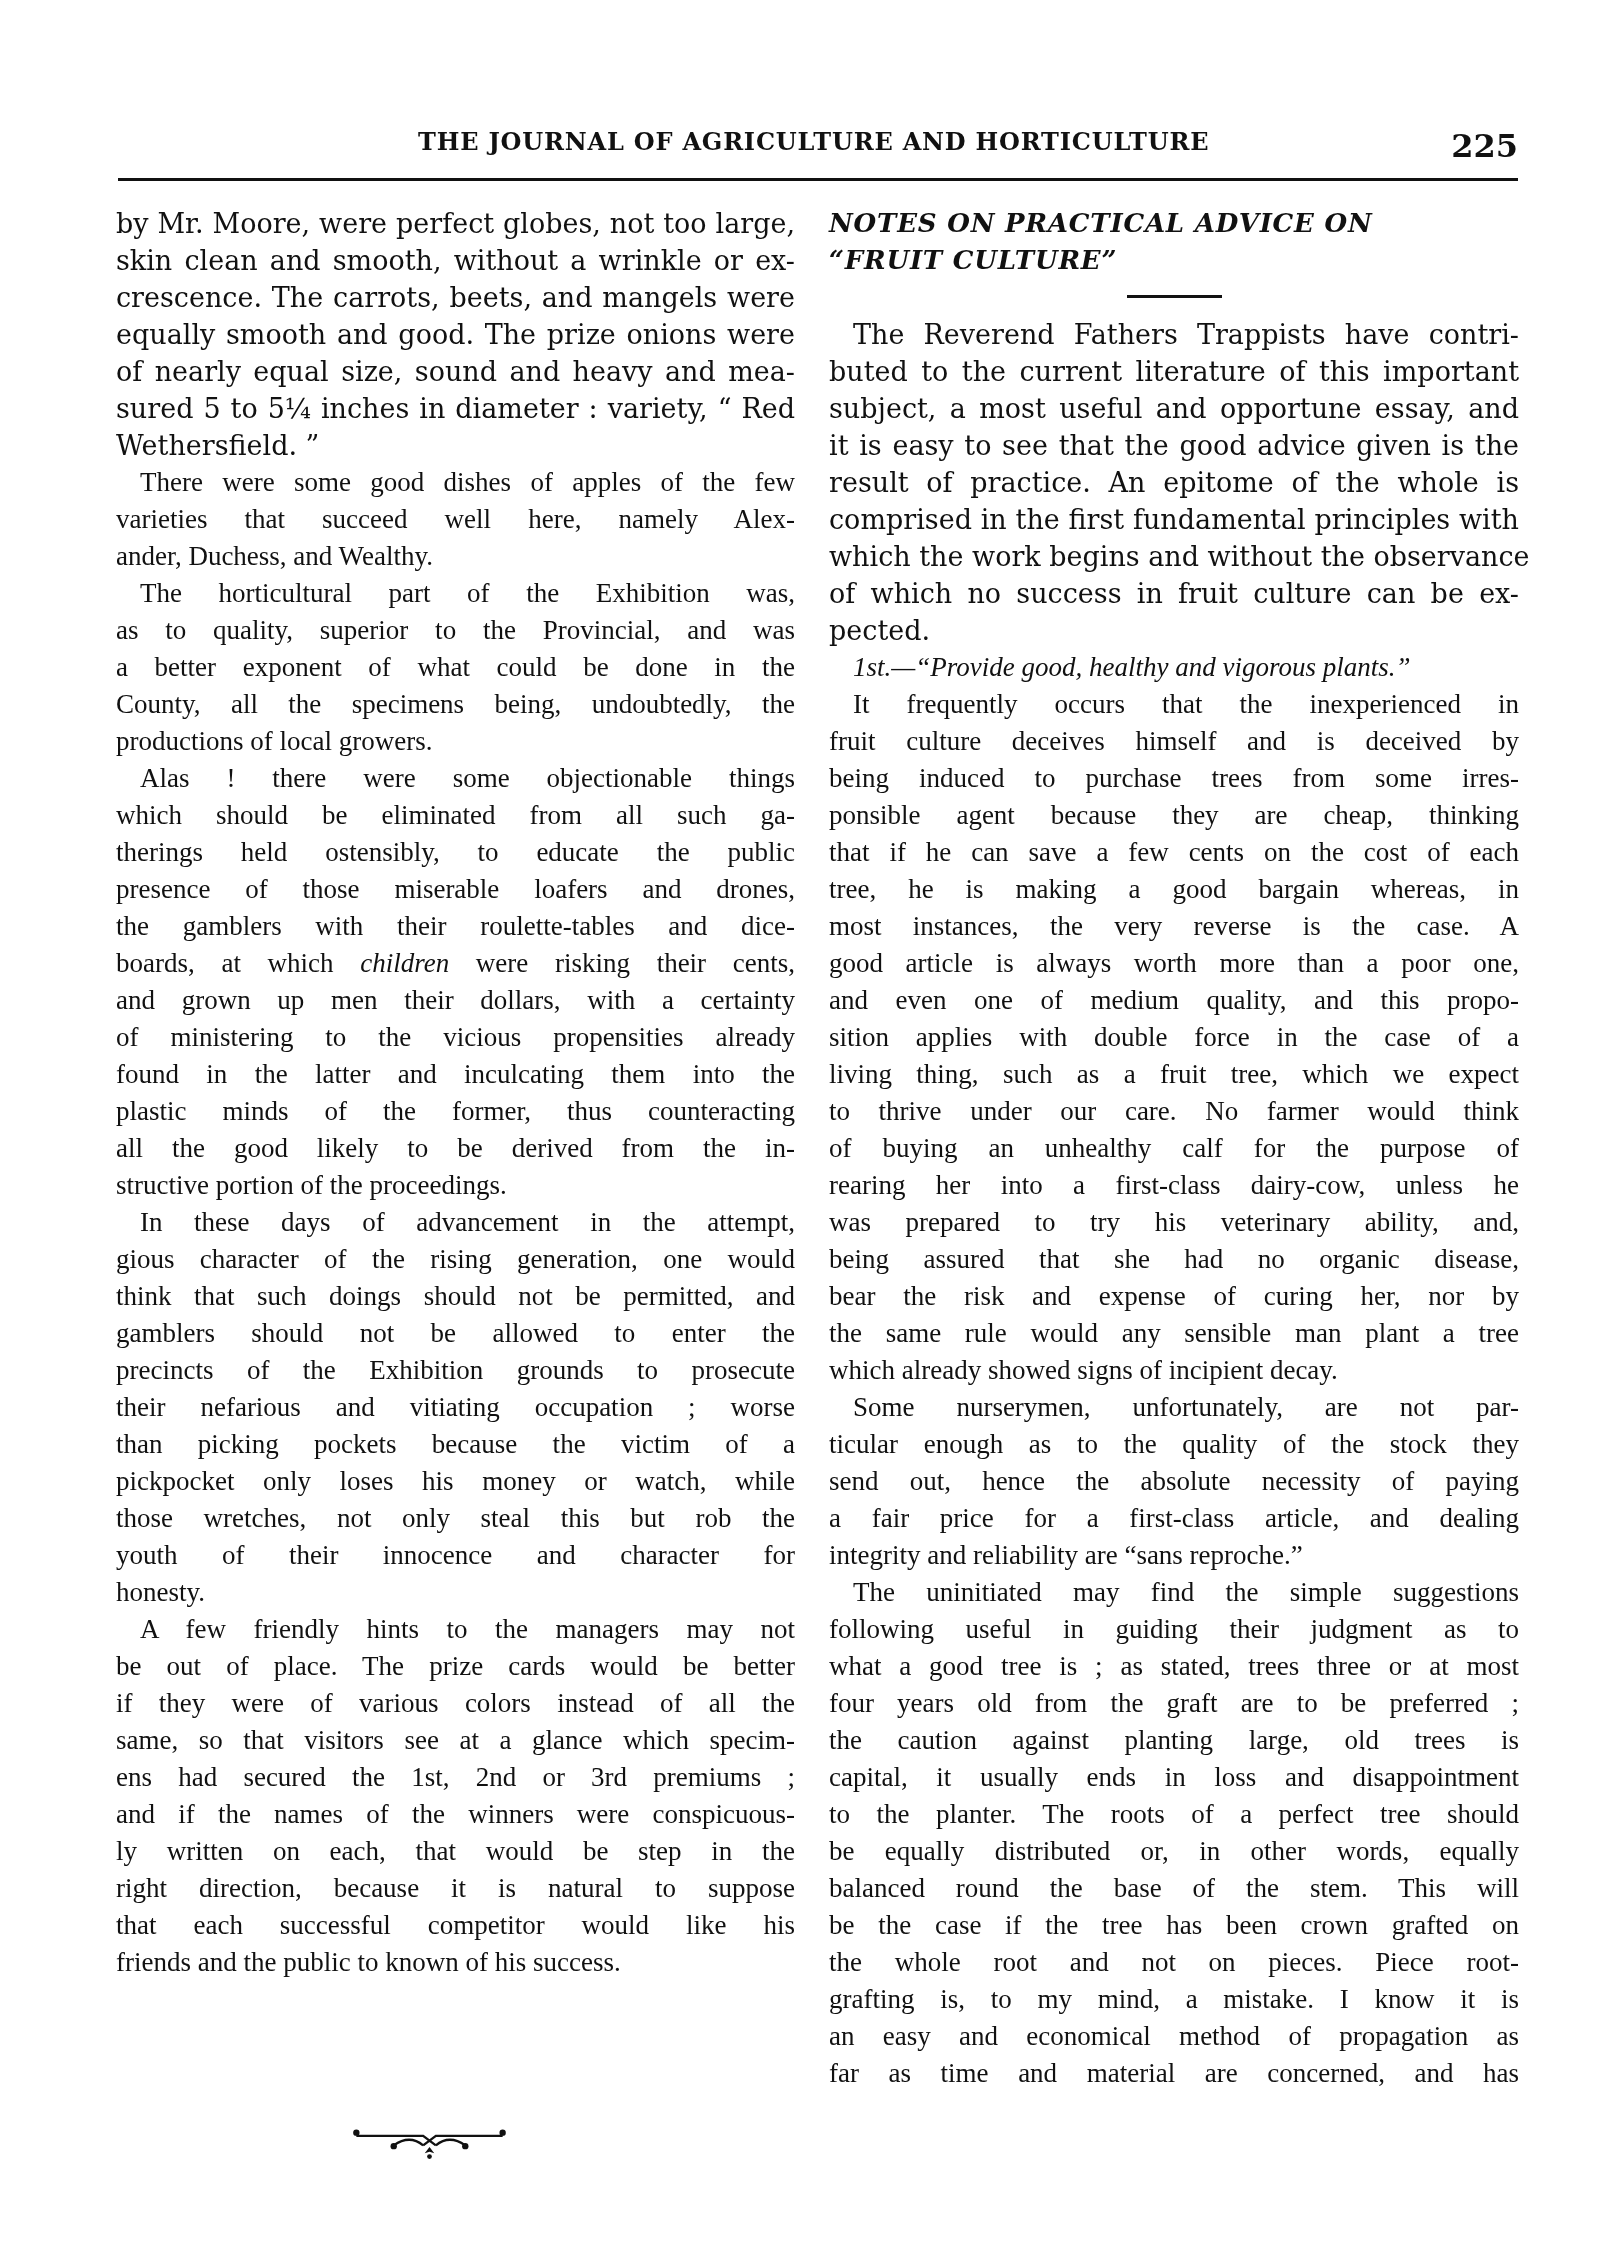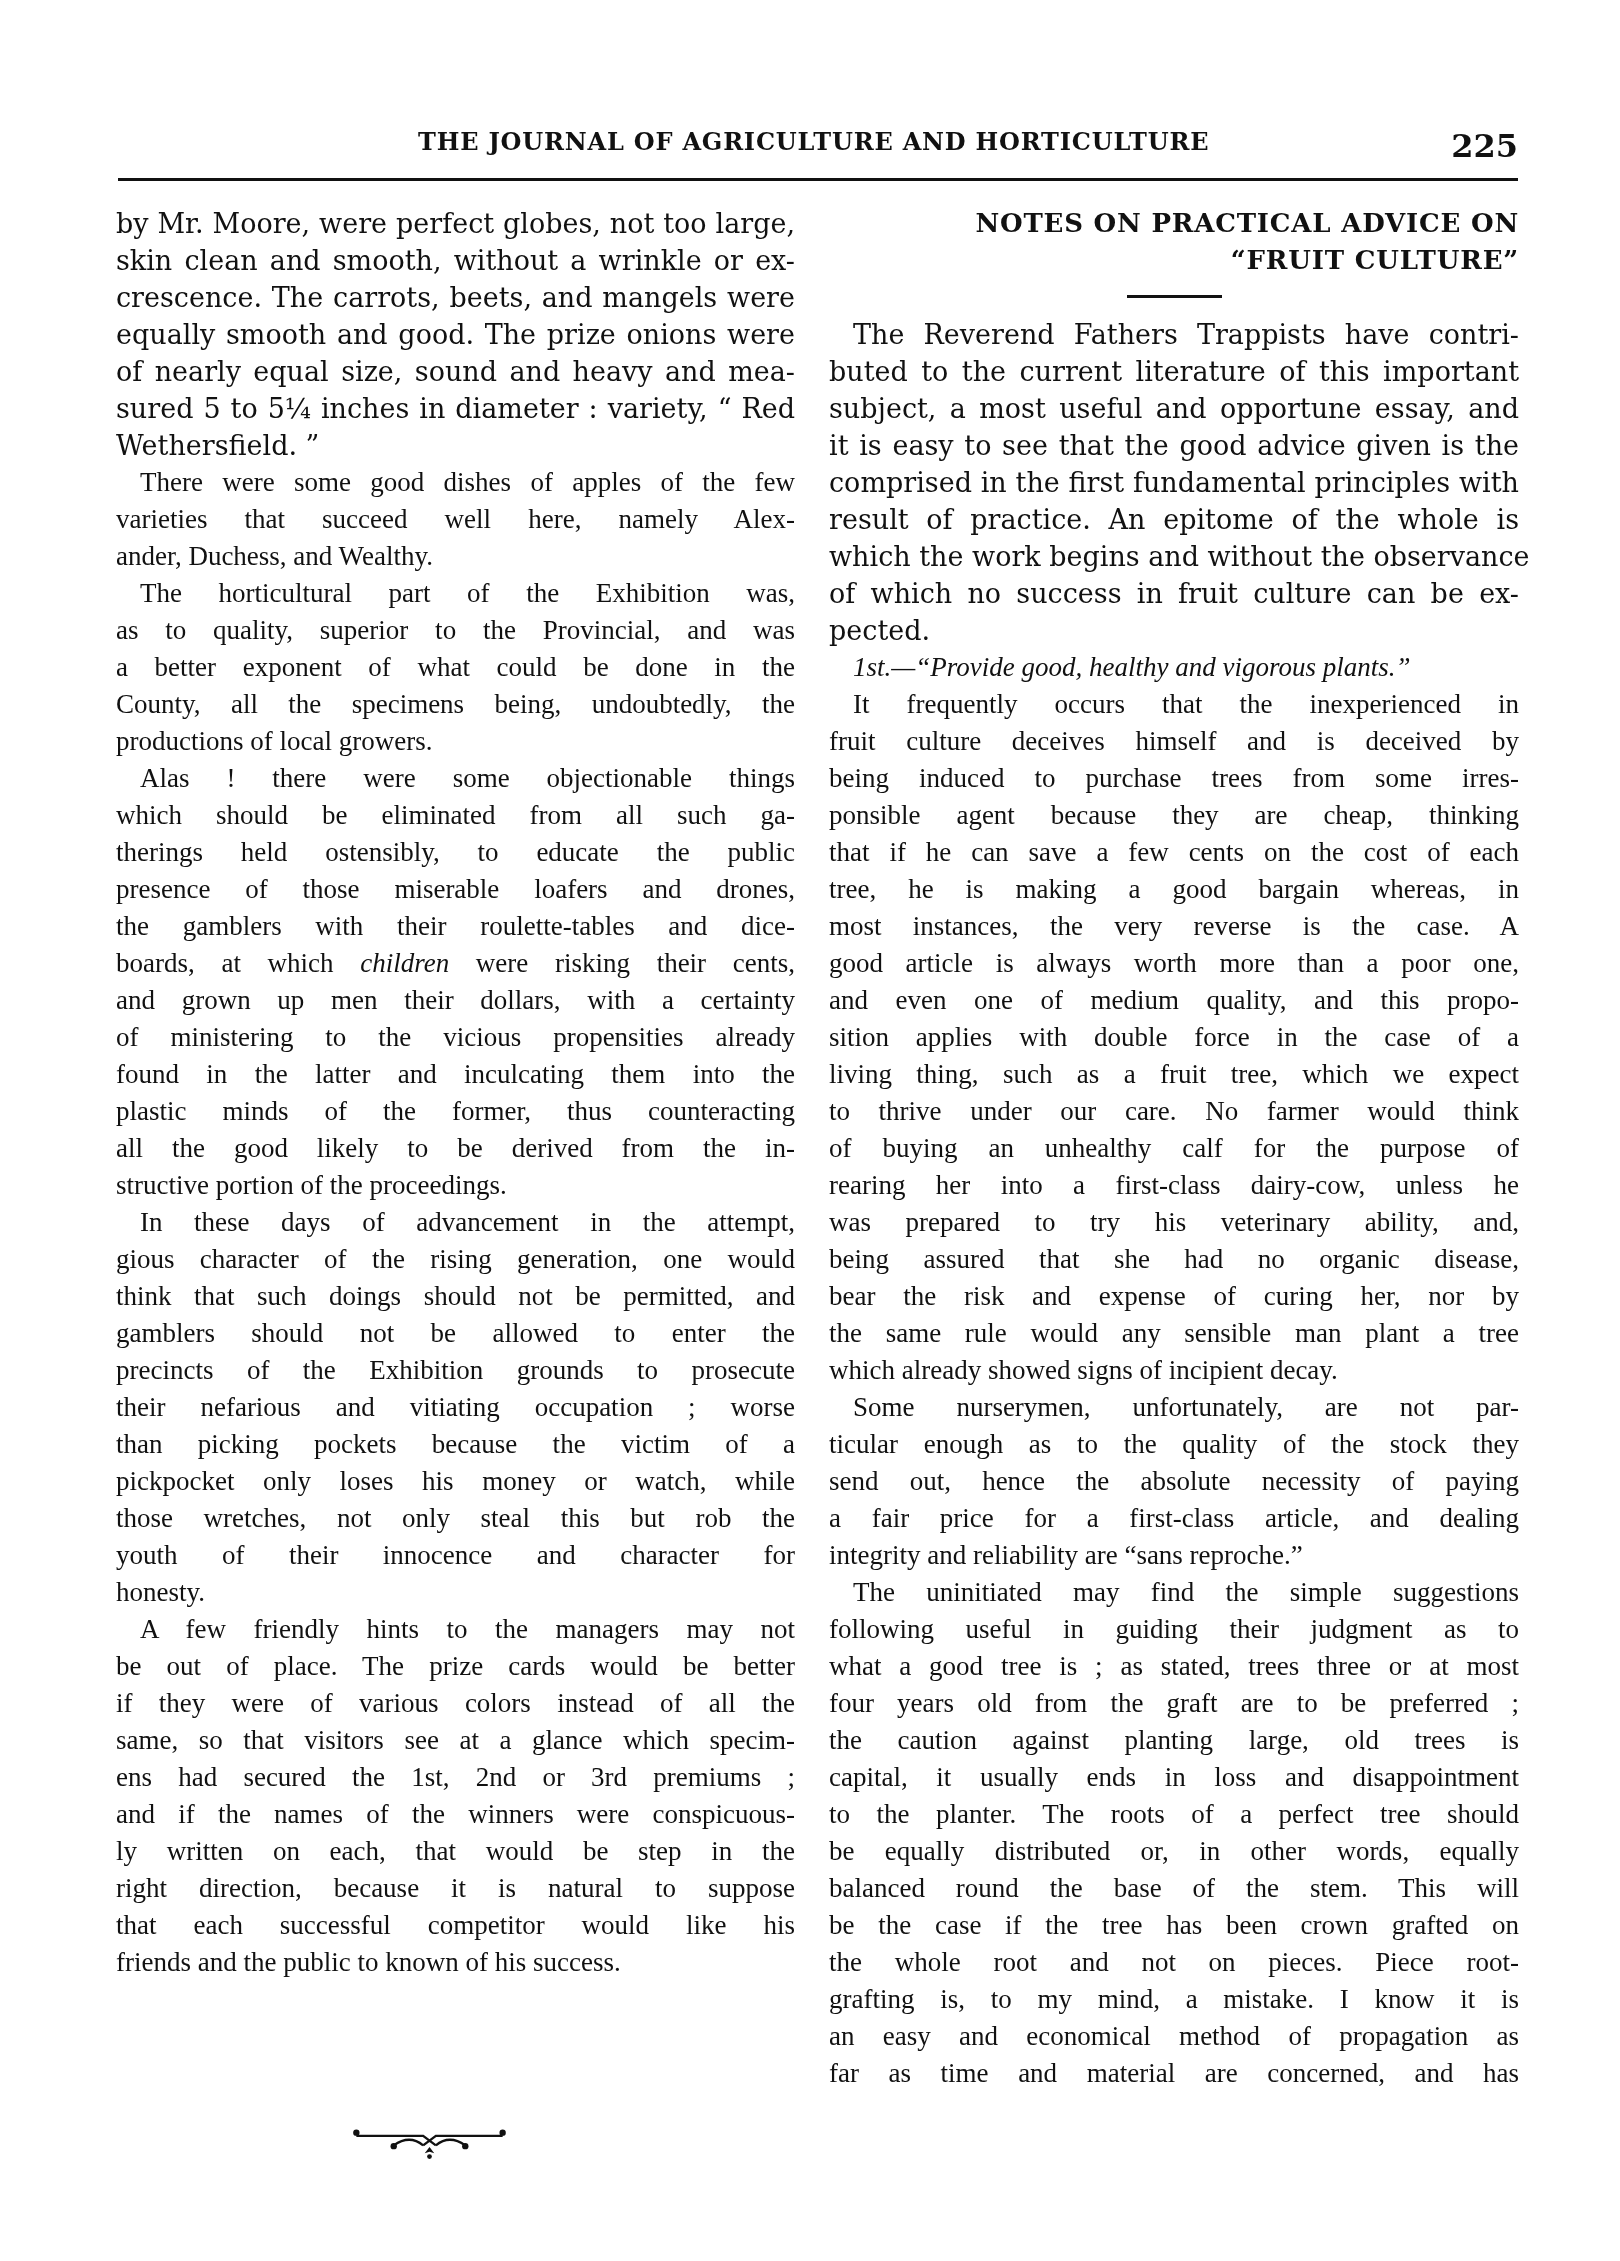--- a/index.html
+++ b/index.html
@@ -32,22 +32,22 @@
   }
   .col-left { left: 116px; }
   .col-right { left: 829px; width: 690px; }
   .line {
     display: block; white-space: nowrap; text-align: justify;
     text-align-last: justify; height: 37px; overflow: visible;
   }
   .line.last { text-align-last: left; }
   .line.indent { padding-left: 24px; }
   .article-heading {
-    font-weight: bold; font-size: 26px; letter-spacing: 0.8px;
-    text-align: right; line-height: 37px;
+    font-weight: bold; font-style: italic; font-size: 26px; letter-spacing: 0.8px;
+    text-align: left; line-height: 37px;
   }
   .heading-line { display: block; white-space: nowrap; }
   .heading-rule {
     width: 95px; height: 3.2px; background: #111; margin: 16px auto 17.5px auto;
   }
   .para { margin: 0; padding: 0; }
   .para + .para { margin-top: 0; font-family: Liberation Serif, serif; }
   em.it { font-style: italic; }
   .ornament {
     position: absolute; left: 350px; top: 2123px; width: 159px; height: 40px;
@@ -130,22 +130,22 @@
     <span class="heading-line">NOTES ON PRACTICAL ADVICE ON</span>
     <span class="heading-line">“FRUIT CULTURE”</span>
   </div>
   <div class="heading-rule"></div>
   <div id="col-right-body">
       <div class="para">
         <span class="line indent">The Reverend Fathers Trappists have contri-</span>
         <span class="line">buted to the current literature of this important</span>
         <span class="line">subject, a most useful and opportune essay, and</span>
         <span class="line">it is easy to see that the good advice given is the</span>
+        <span class="line">result of practice.  An epitome of the whole is</span>
         <span class="line">comprised in the first fundamental principles with</span>
-        <span class="line">result of practice.  An epitome of the whole is</span>
         <span class="line">which the work begins and without the observance</span>
         <span class="line">of which no success in fruit culture can be ex-</span>
         <span class="line last">pected.</span>
       </div>
       <div class="para">
         <span class="line indent last" style="font-style: italic;">1st.—“Provide good, healthy and vigorous plants.”</span>
       </div>
       <div class="para">
         <span class="line indent">It frequently occurs that the inexperienced in</span>
         <span class="line">fruit culture deceives himself and is deceived by</span>

